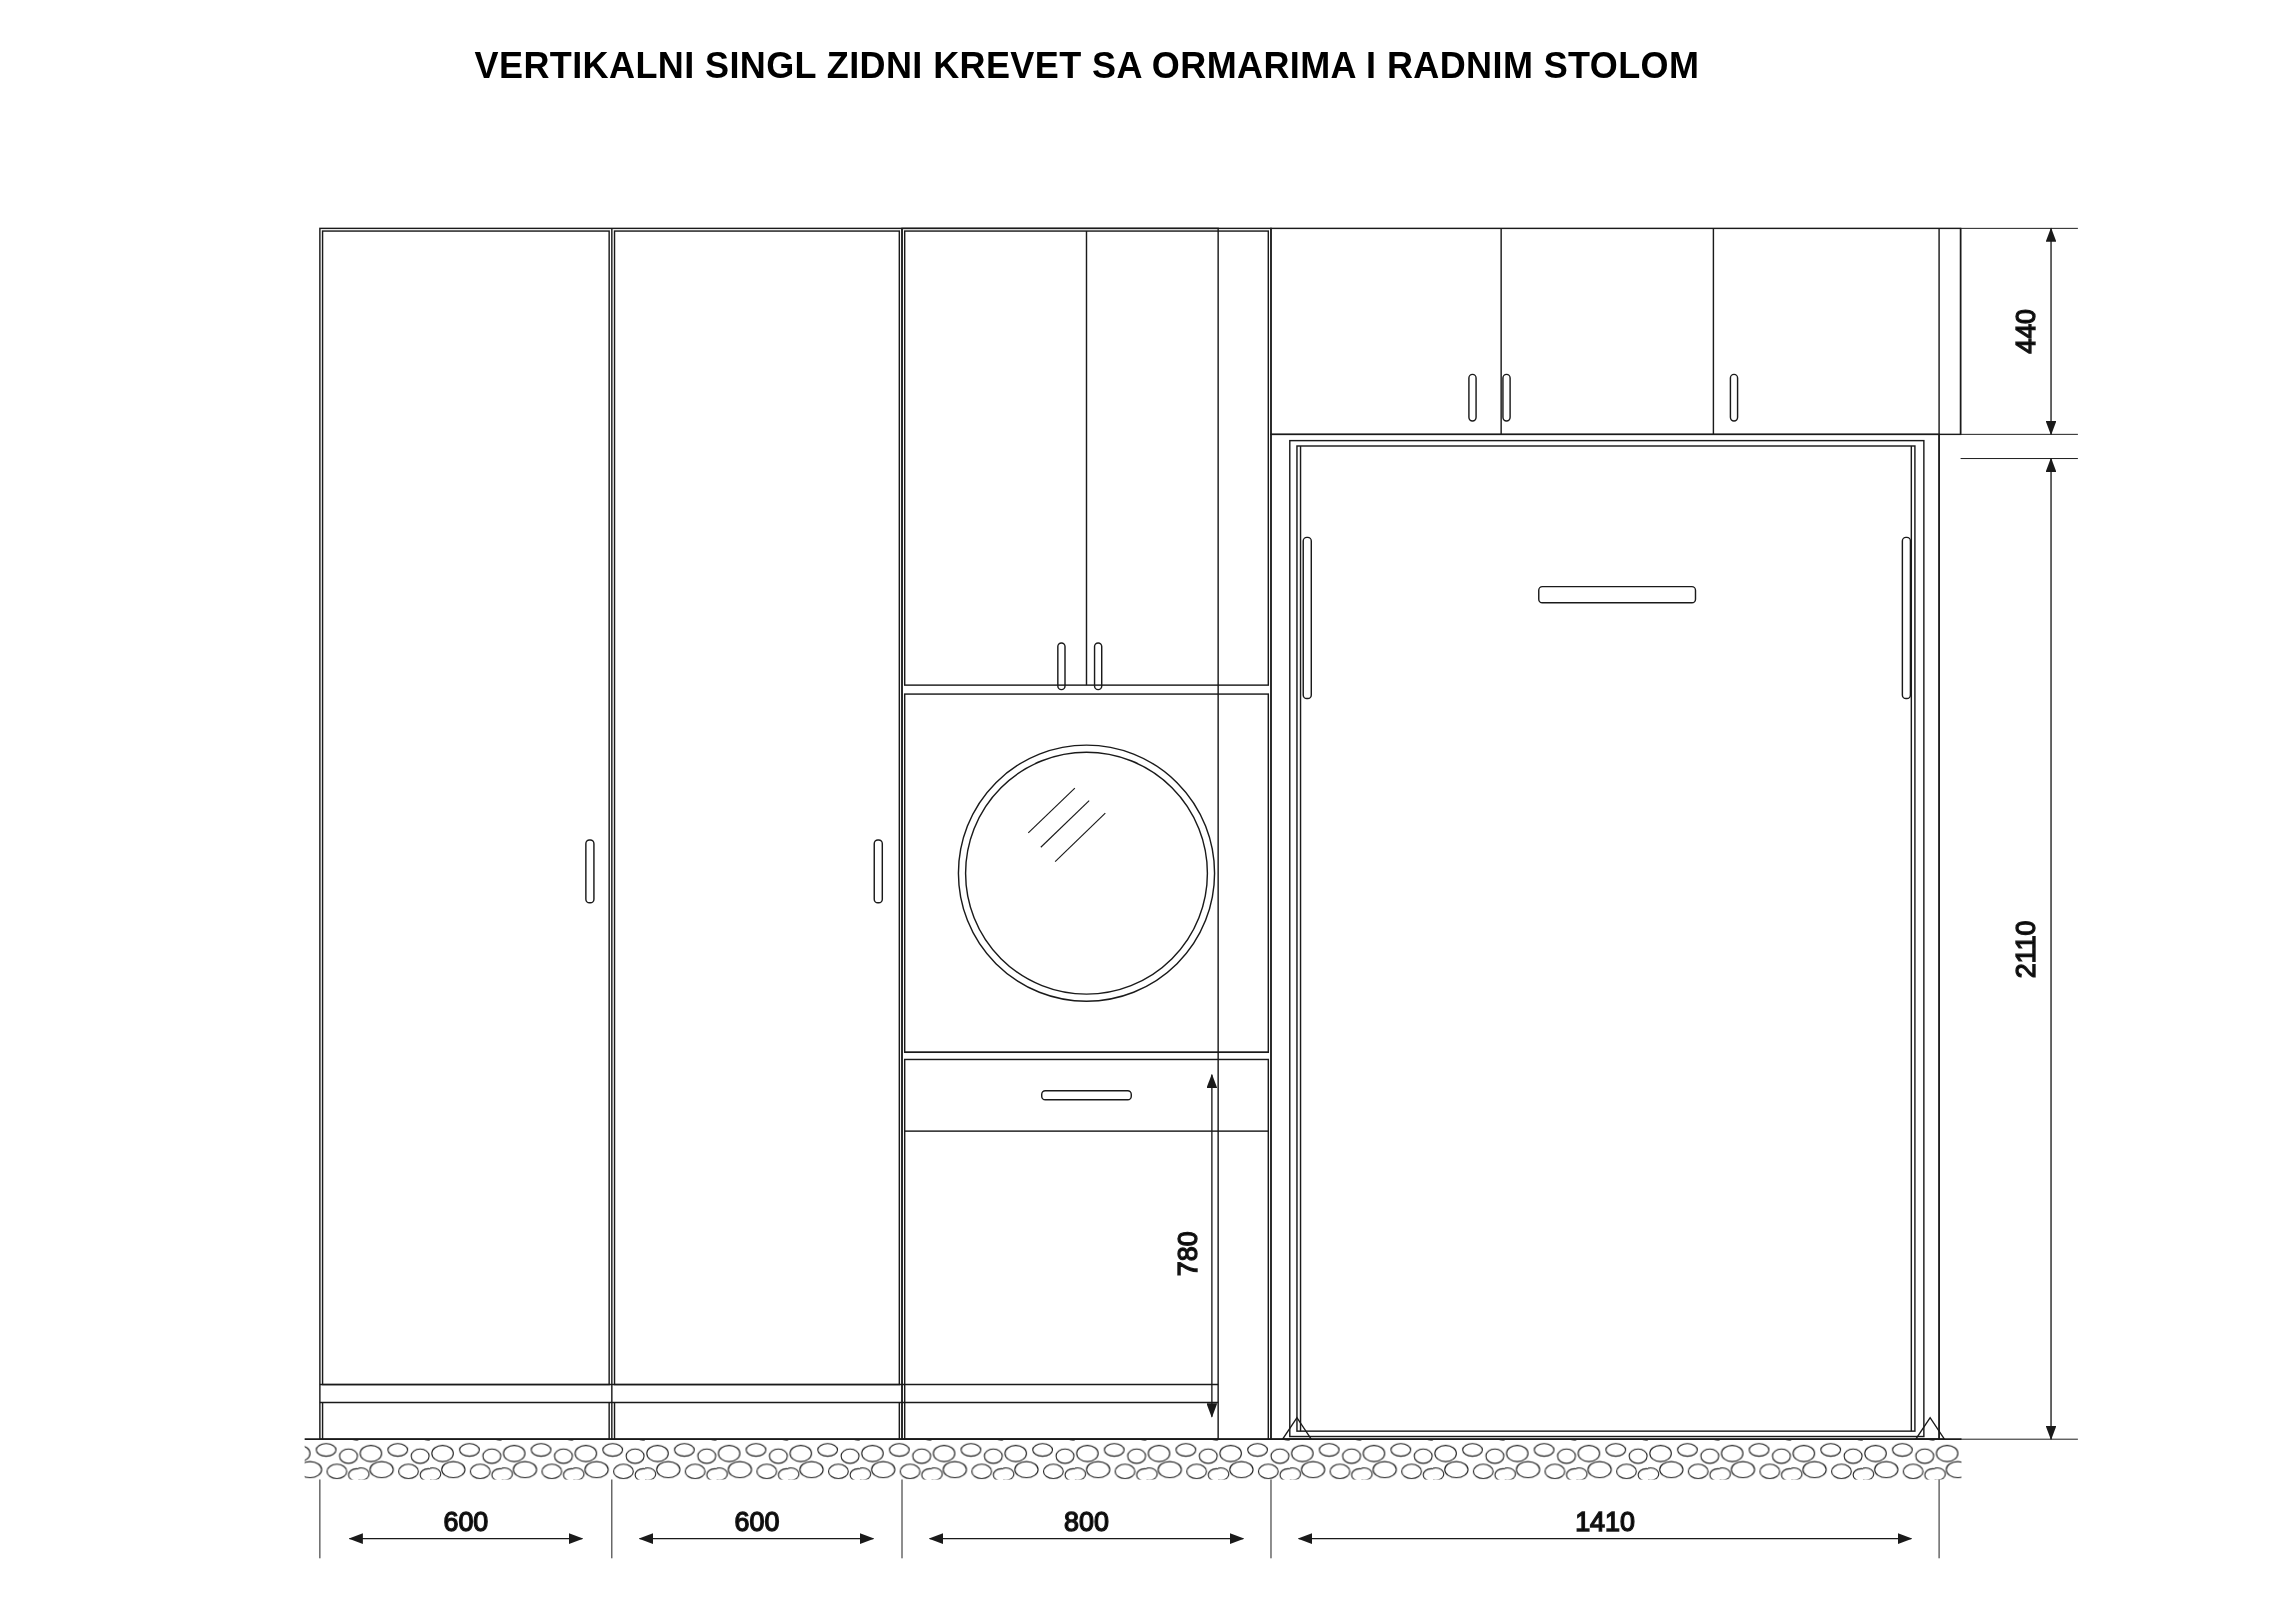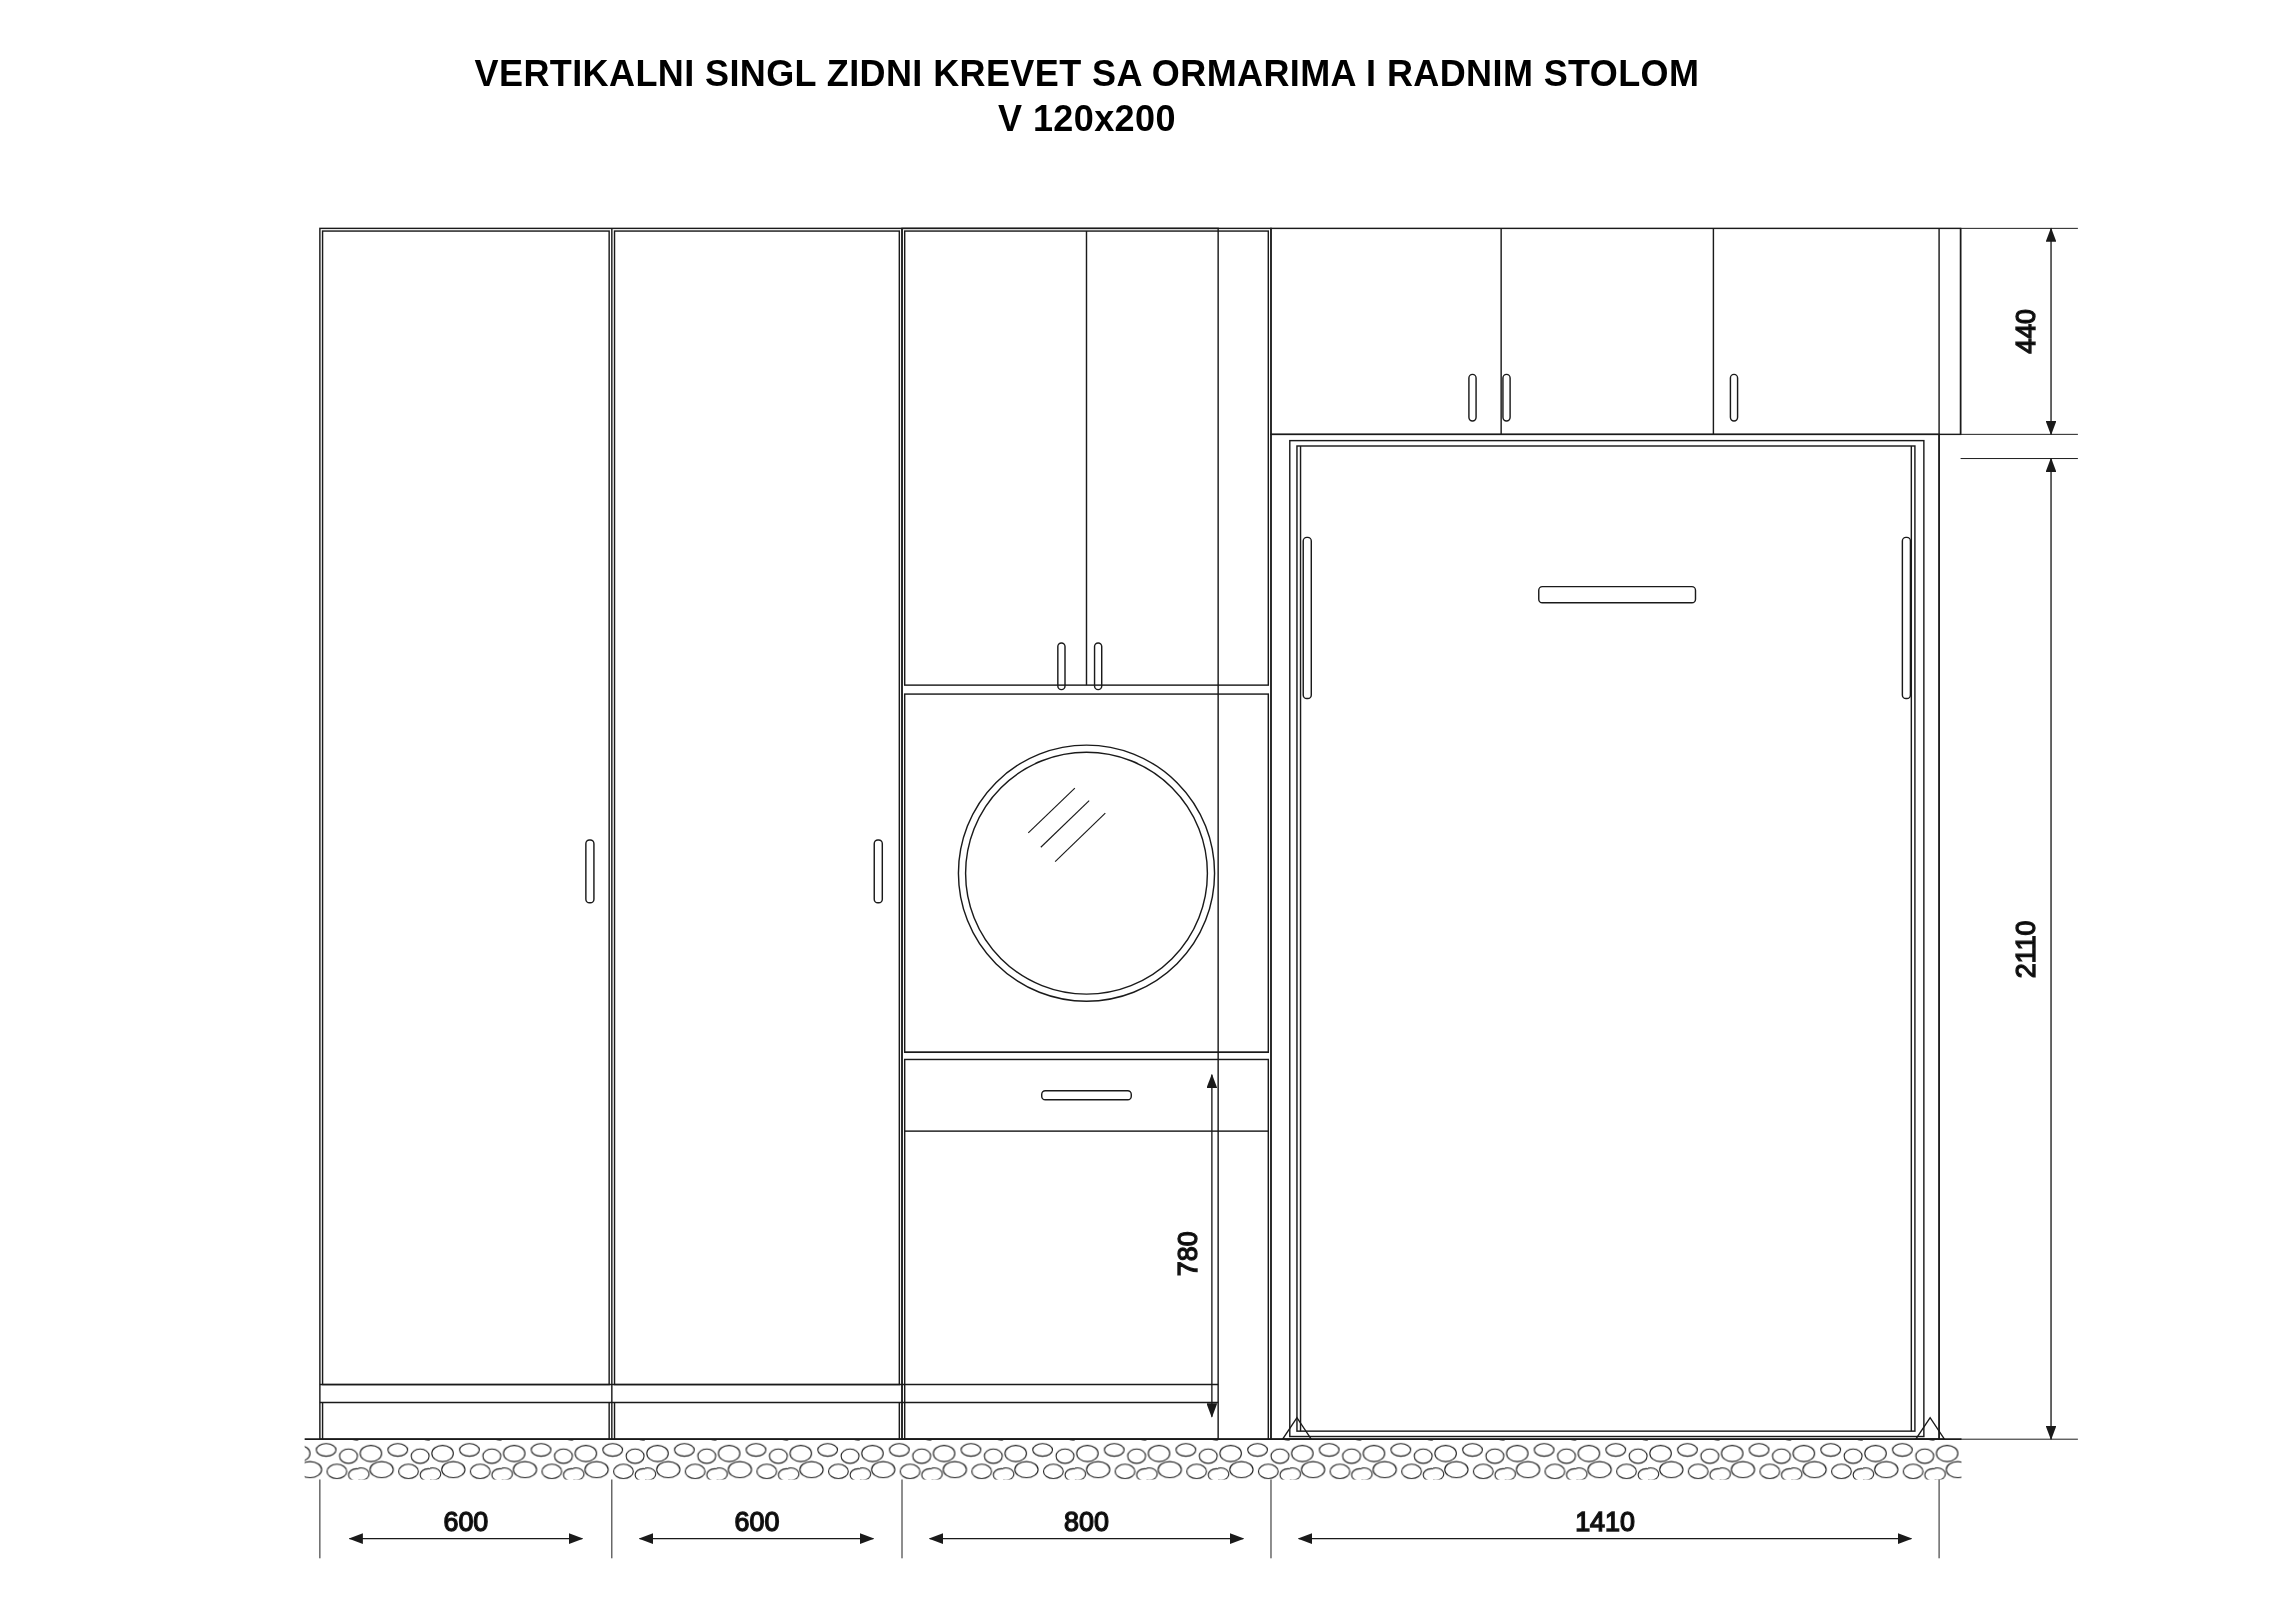--- a/index.html
+++ b/index.html
@@ -17,21 +17,21 @@
   }
   #sheet {
     position: absolute;
     left: 0; top: 0;
     width: 2293px;
     height: 1621px;
   }
   .title-block {
     position: absolute;
     left: 0;
-    top: 51px;
+    top: 43px;
     width: 2174px;
     text-align: center;
     line-height: 1.25;
   }
   .title-line {
     font-size: 36px;
     font-weight: bold;
     letter-spacing: 0.4px;
     display: block;
   }
@@ -48,21 +48,20 @@
     fill: #000;
   }
 </style>
 </head>
 <body>
 
 <div id="sheet">
 
   <div class="title-block">
     <span class="title-line">VERTIKALNI SINGL ZIDNI KREVET SA ORMARIMA I RADNIM STOLOM</span>
-    <span class="title-line">V 120x200</span>
   </div>
 
   <div class="drawing">
     <svg width="2293" height="1621" viewBox="0 0 2560 1810" xmlns="http://www.w3.org/2000/svg">
       <defs>
         <marker id="arrHead" markerWidth="16" markerHeight="12" refX="15" refY="6" orient="auto" markerUnits="userSpaceOnUse">
           <path d="M0,0 L16,6 L0,12 z" fill="#1a1a1a"></path>
         </marker>
         <marker id="arrTail" markerWidth="16" markerHeight="12" refX="1" refY="6" orient="auto" markerUnits="userSpaceOnUse">
           <path d="M16,0 L0,6 L16,12 z" fill="#1a1a1a"></path>

